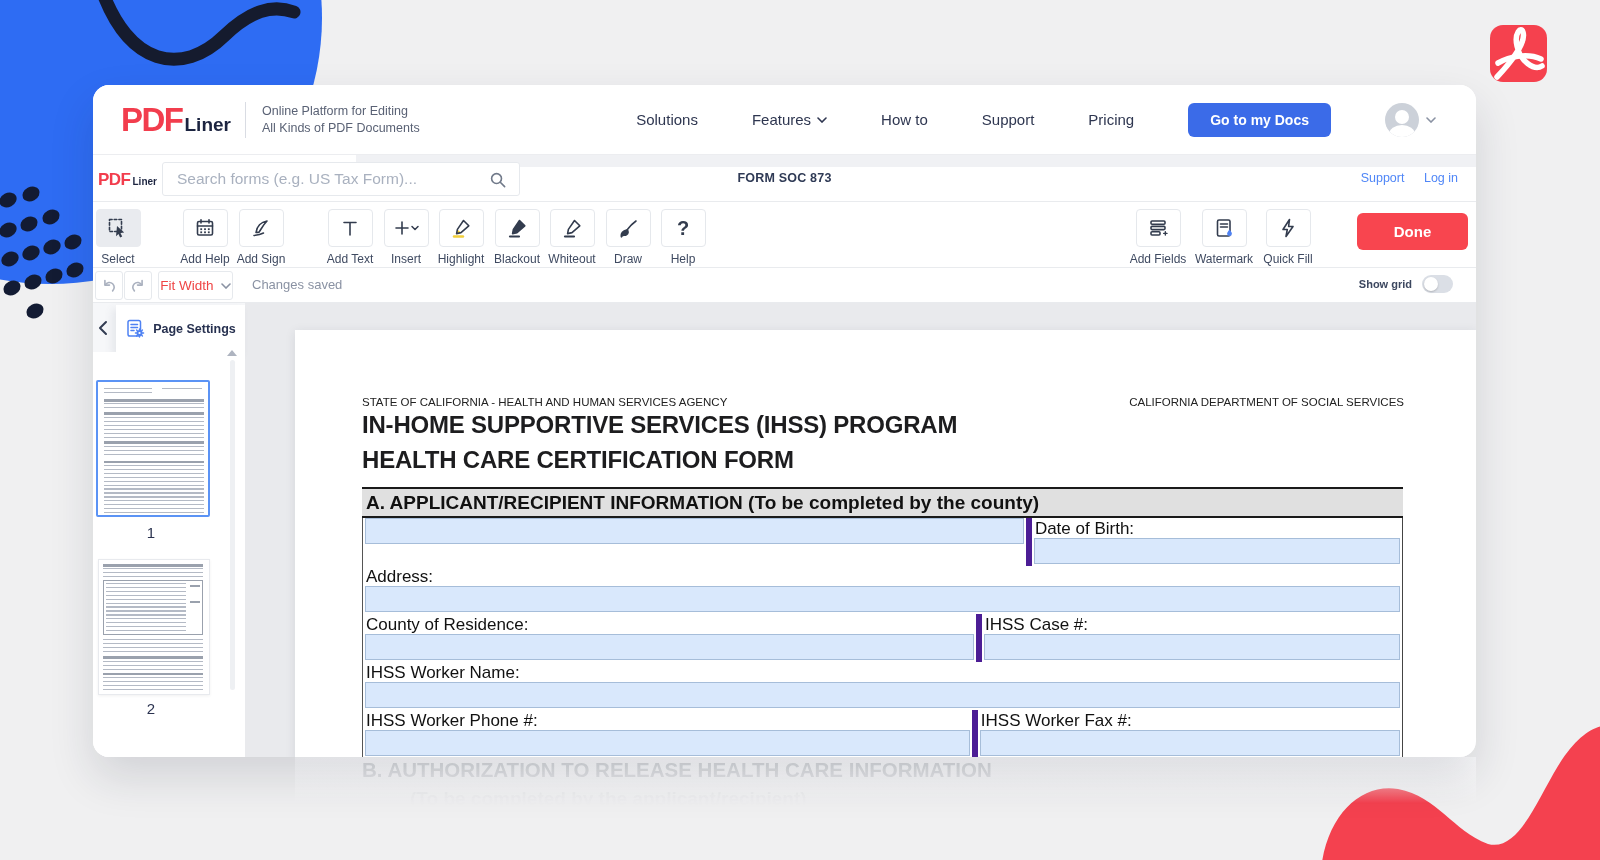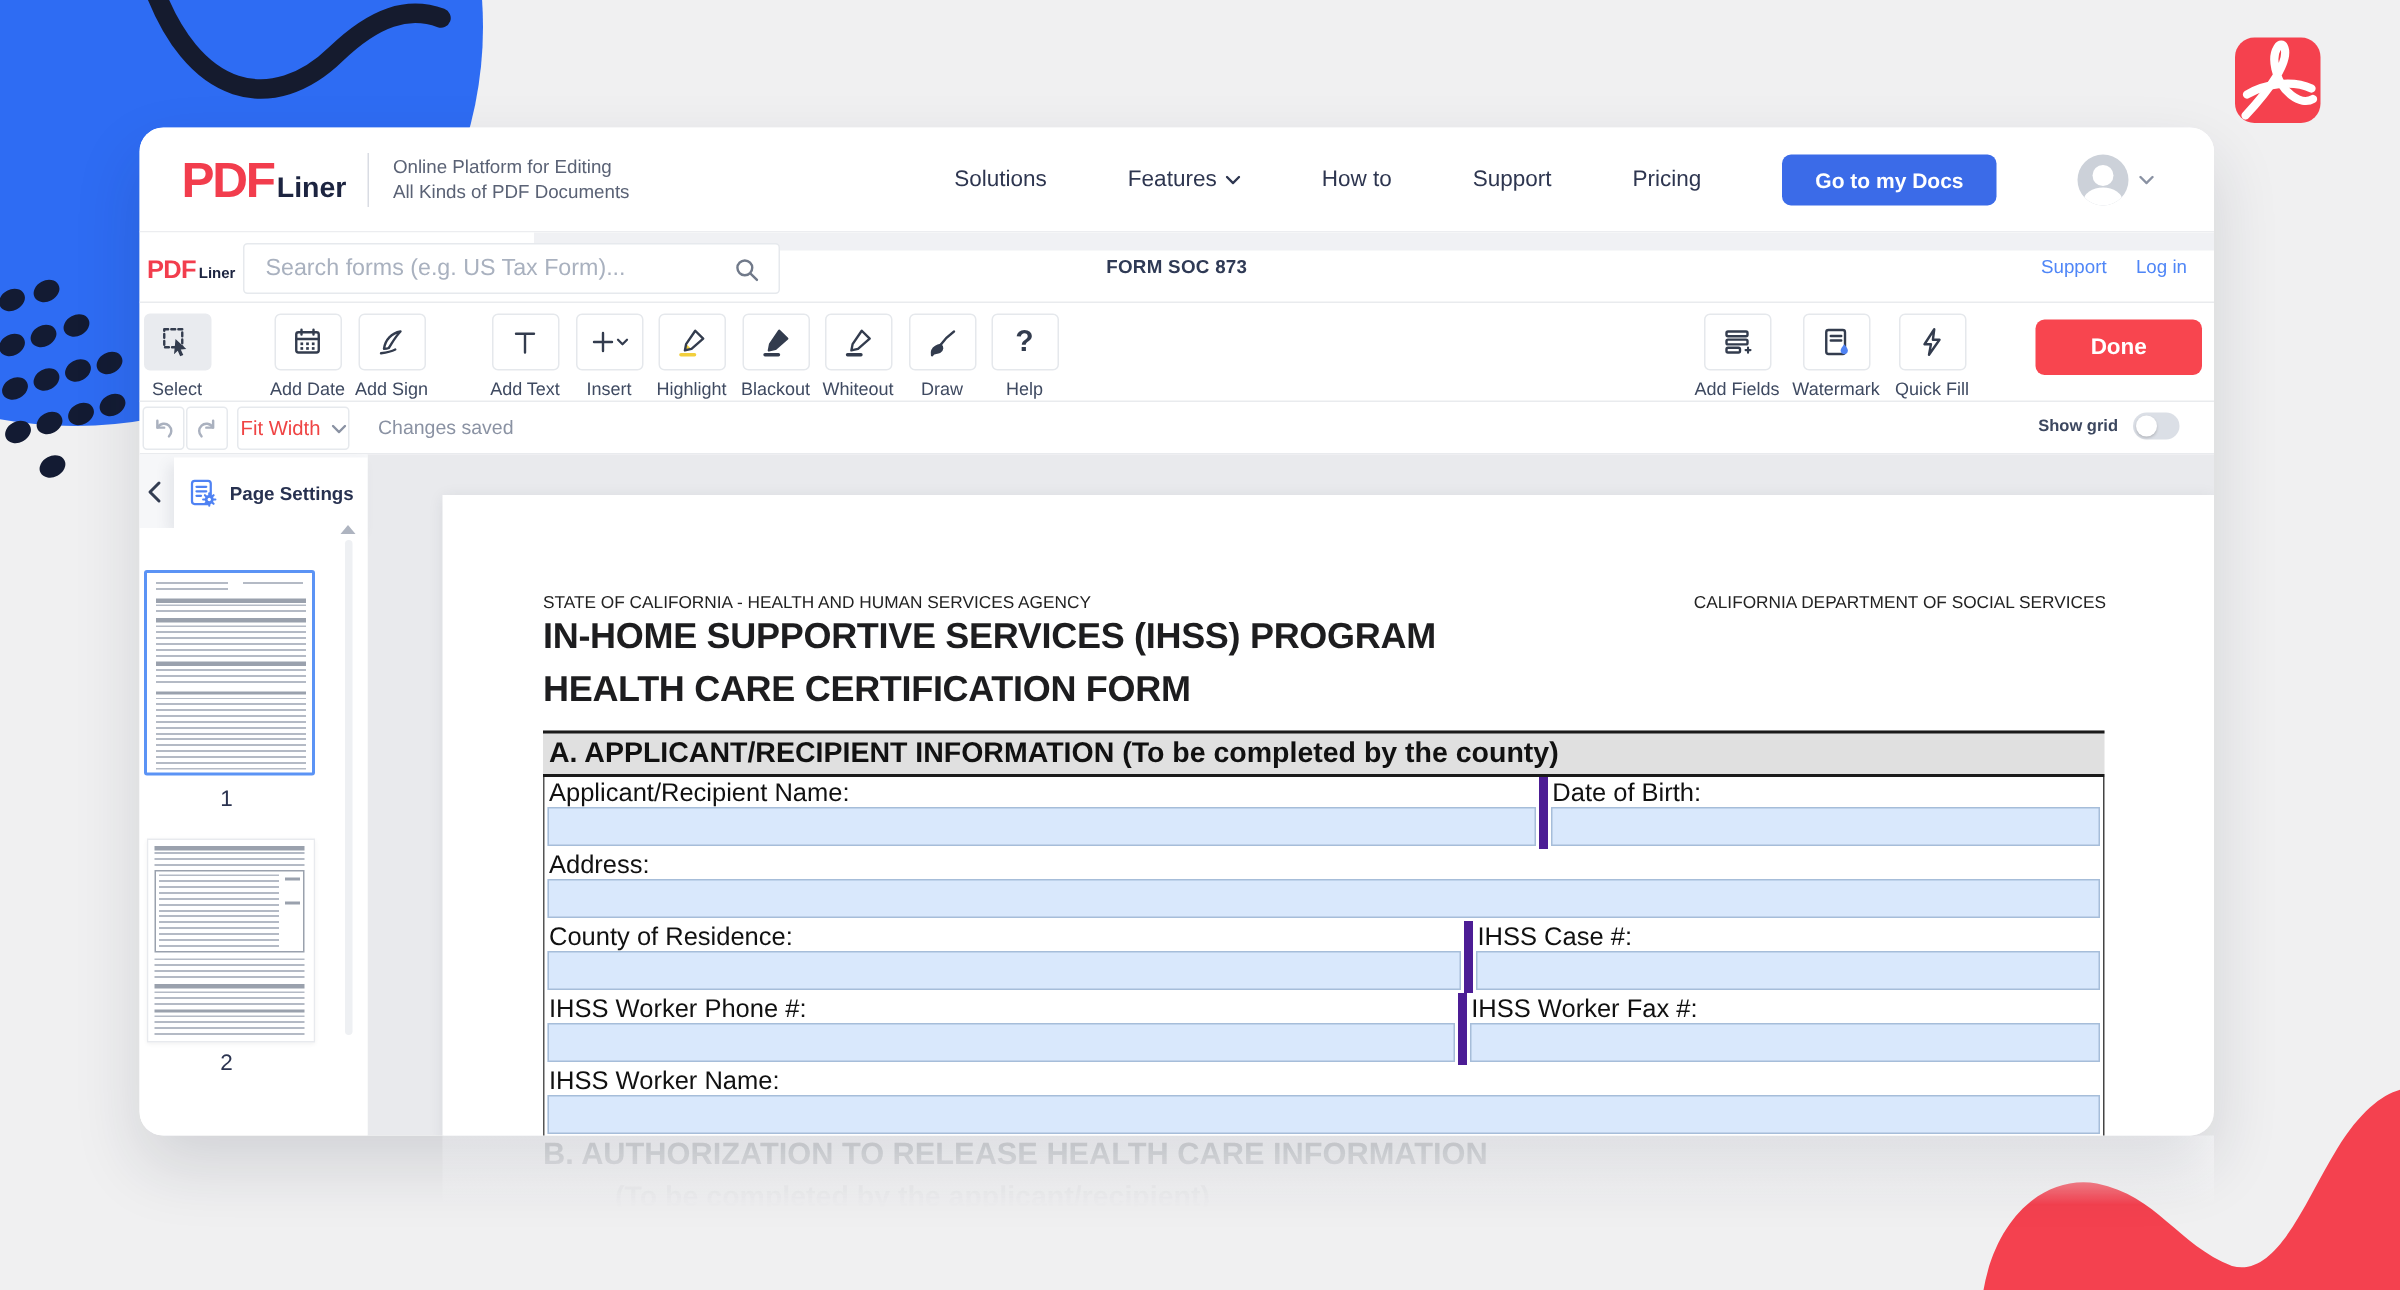--- a/index.html
+++ b/index.html
@@ -250,21 +250,21 @@
           <g fill="#333c4e" stroke="none">
             <rect x="6.3" y="11.3" width="1.8" height="1.8"></rect>
               <rect x="10.1" y="11.3" width="1.8" height="1.8"></rect>
               <rect x="13.9" y="11.3" width="1.8" height="1.8"></rect>
             <rect x="6.3" y="14.4" width="1.8" height="1.8"></rect>
               <rect x="10.1" y="14.4" width="1.8" height="1.8"></rect>
               <rect x="13.9" y="14.4" width="1.8" height="1.8"></rect>
           </g>
         </svg>
       </div>
-      <div class="tool-label">Add Date</div>
+      <div class="tool-label">Add Help</div>
     </div>
 
     <div class="tool" style="left:137px;">
       <div class="tool-box">
         <svg width="22" height="22" viewBox="0 0 22 22">
           <path d="M6,15.5 C6.8,9.5 11,5 17,4 C13.5,7.5 11.5,11.5 9.2,15 C8.2,15.4 7,15.5 6,15.5 Z"></path>
           <path d="M4,18.5 C8,18 11,17.3 13.5,16"></path>
         </svg>
       </div>
       <div class="tool-label">Add Sign</div>
@@ -470,21 +470,20 @@
 
         <div class="doc-title" style="top:81px;">IN-HOME SUPPORTIVE SERVICES (IHSS) PROGRAM</div>
         <div class="doc-title" style="top:116px;">HEALTH CARE CERTIFICATION FORM</div>
 
         <div class="sec-a">A.  APPLICANT/RECIPIENT INFORMATION  (To be completed by the county)</div>
 
         <div class="a-table">
 
           <div class="a-row">
             <div class="a-cell" style="width:63.8%;">
-              <div class="a-label">Applicant/Recipient Name:</div>
               <div class="a-field"></div>
             </div>
             <div class="a-cell" style="width:36.2%;">
               <div class="a-label">Date of Birth:</div>
               <div class="a-field"></div>
             </div>
           </div>
 
           <div class="a-row">
             <div class="a-cell" style="width:100%;">
@@ -498,34 +497,34 @@
               <div class="a-label">County of Residence:</div>
               <div class="a-field"></div>
             </div>
             <div class="a-cell" style="width:41%;">
               <div class="a-label">IHSS Case #:</div>
               <div class="a-field"></div>
             </div>
           </div>
 
           <div class="a-row">
+            <div class="a-cell" style="width:100%;">
+              <div class="a-label">IHSS Worker Name:</div>
+              <div class="a-field"></div>
+            </div>
+          </div>
+
+          <div class="a-row">
             <div class="a-cell" style="width:58.6%;">
               <div class="a-label">IHSS Worker Phone #:</div>
               <div class="a-field"></div>
             </div>
             <div class="a-cell" style="width:41.4%;">
               <div class="a-label">IHSS Worker Fax #:</div>
               <div class="a-field"></div>
             </div>
           </div>
-
-          <div class="a-row">
-            <div class="a-cell" style="width:100%;">
-              <div class="a-label">IHSS Worker Name:</div>
-              <div class="a-field"></div>
-            </div>
-          </div>
         </div>
 
       </div>
     </div>
   </div>
 </div>
 
 </body></html>

